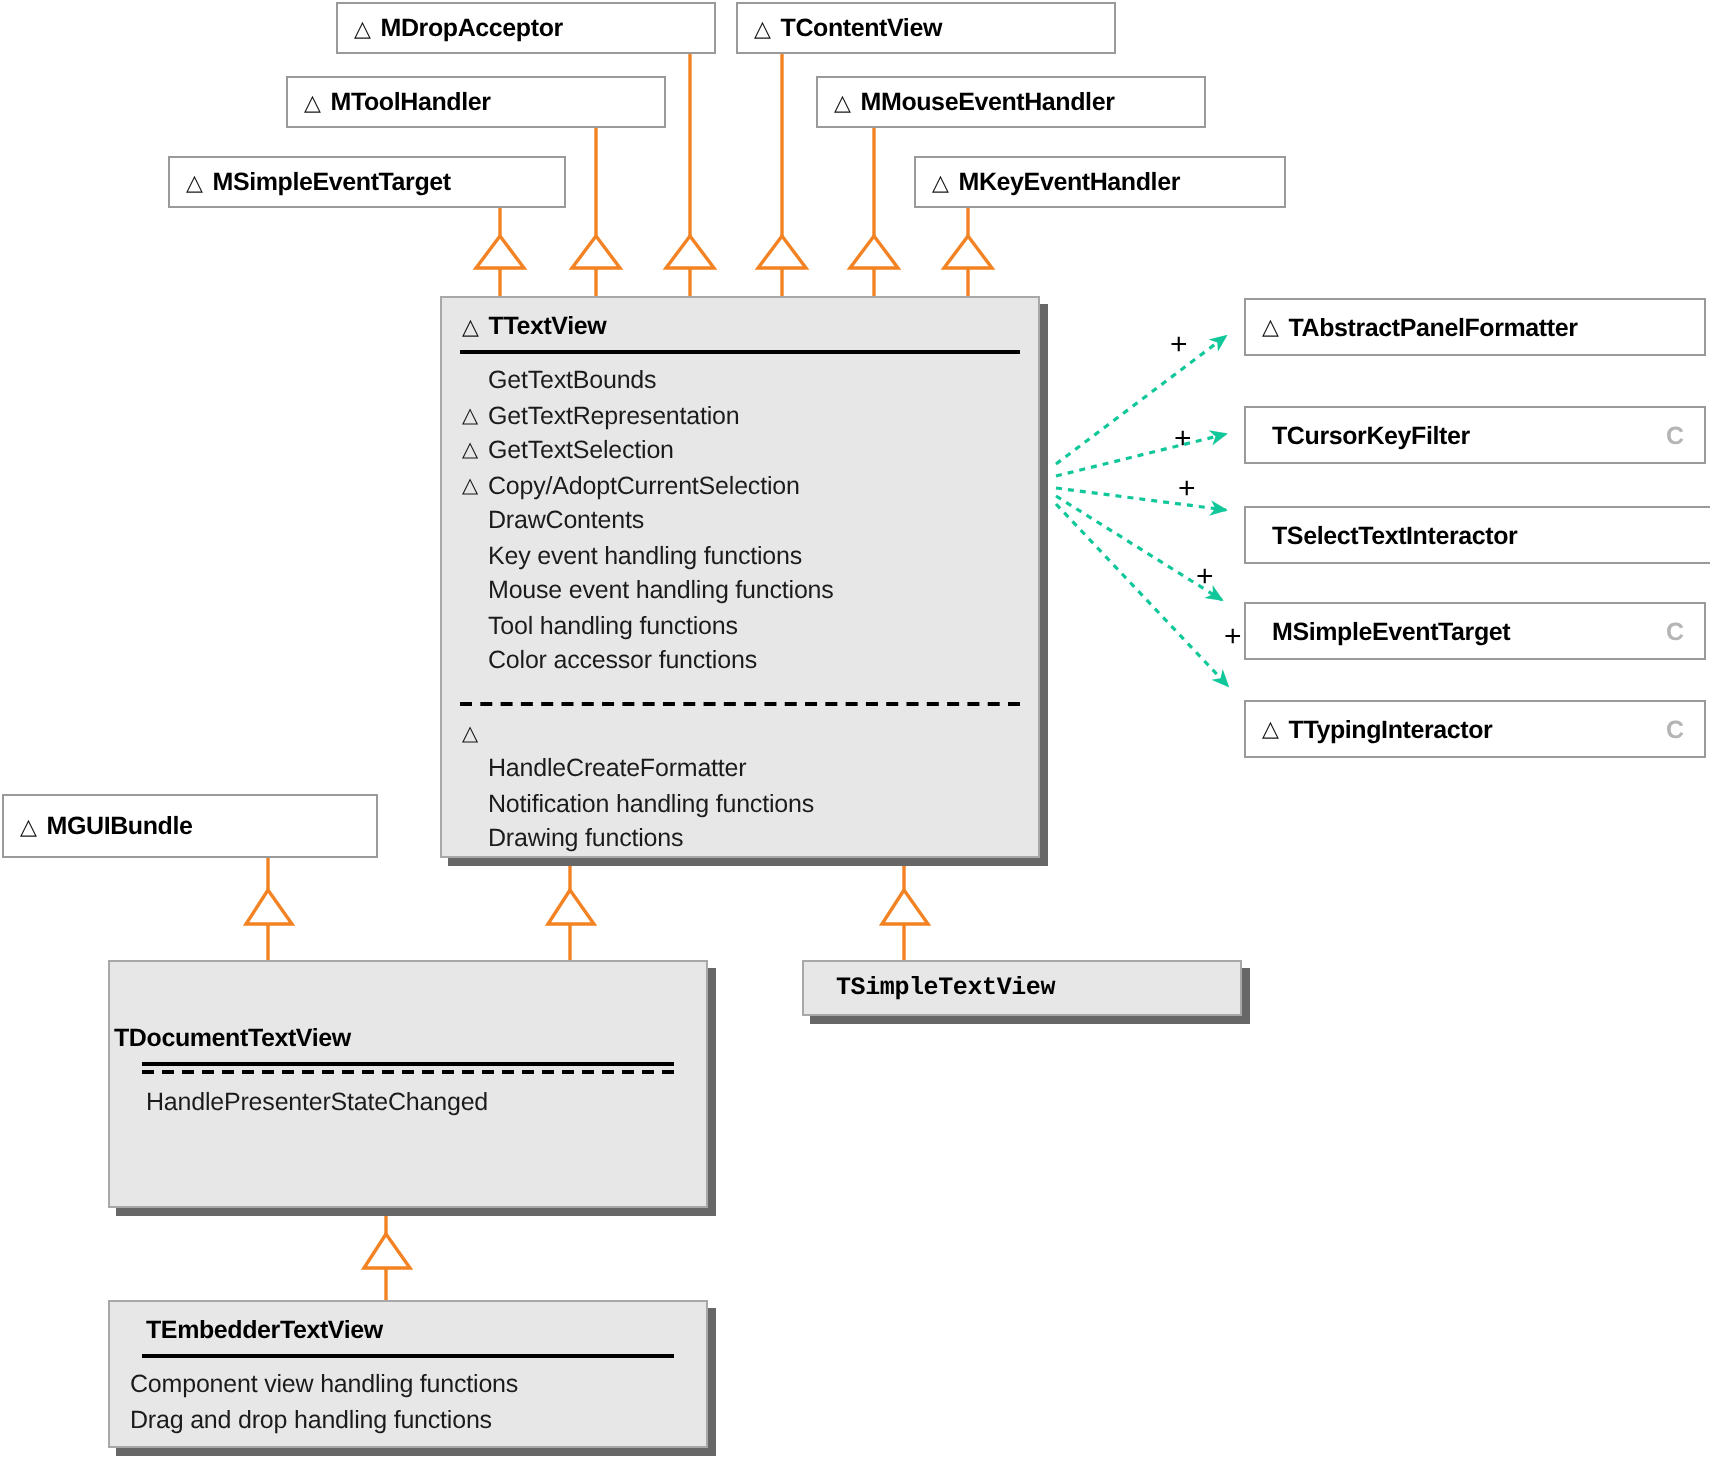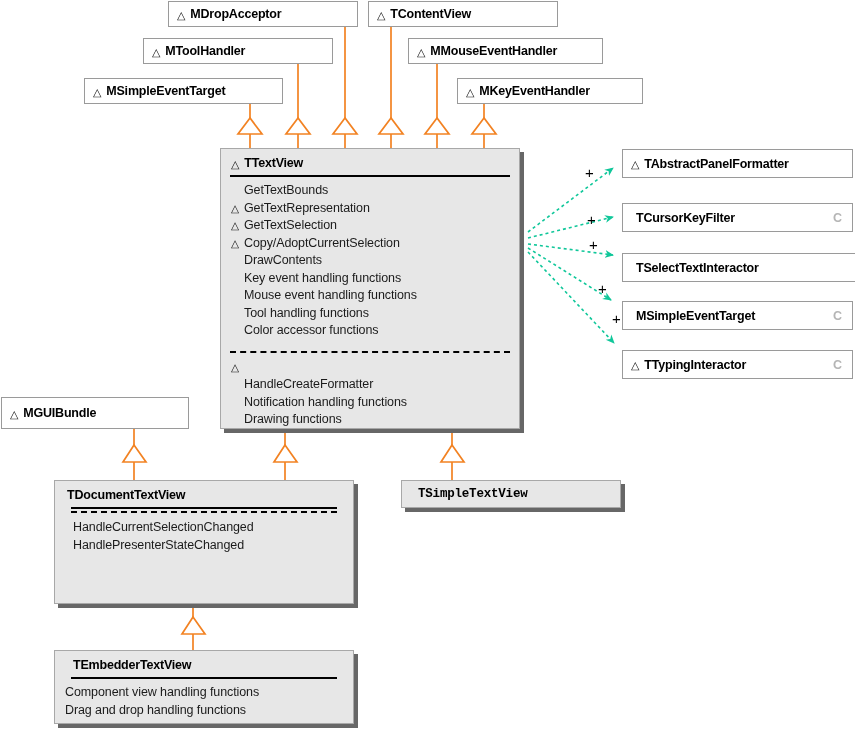--- a/index.html
+++ b/index.html
@@ -334,30 +334,27 @@
   </div>
 
   <div class="cbox simple" style="left:1px; top:397px; width:188px; height:32px;">
     <div class="cname">
       <span class="abs-mark">△</span>
       <span>MGUIBundle</span>
     </div>
   </div>
 
   <div class="cbox compart filled shadowed" style="left:54px; top:480px; width:300px; height:124px;">
-    <div class="cname" style="padding-left:12px;">
+    <div class="cname" style="padding-left:2px;margin-top:24px;">
       <span>TDocumentTextView</span>
     </div>
     <div class="hrule" style="margin:0 16px;"></div>
     <div class="dashrule" style="margin:2px 16px 4px 16px;"></div>
     <div class="mlist" style="padding-left:18px; padding-top:2px;">
       <div class="mrow">
-        <span>HandleCurrentSelectionChanged</span>
-      </div>
-      <div class="mrow">
         <span>HandlePresenterStateChanged</span>
       </div>
     </div>
   </div>
 
   <div class="cbox simple filled shadowed" style="left:401px; top:480px; width:220px; height:28px;font-family:Liberation Mono, monospace;">
     <div class="cname" style="padding-left:16px;">
       <span>TSimpleTextView</span>
     </div>
   </div>

